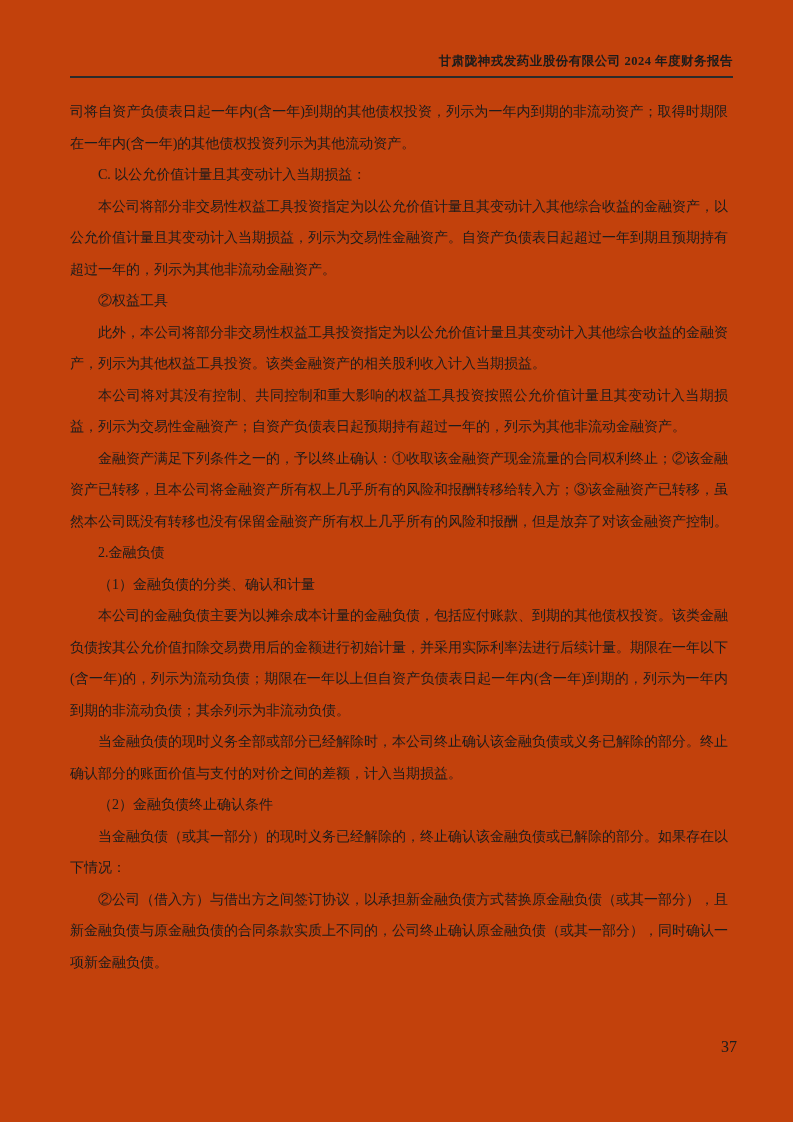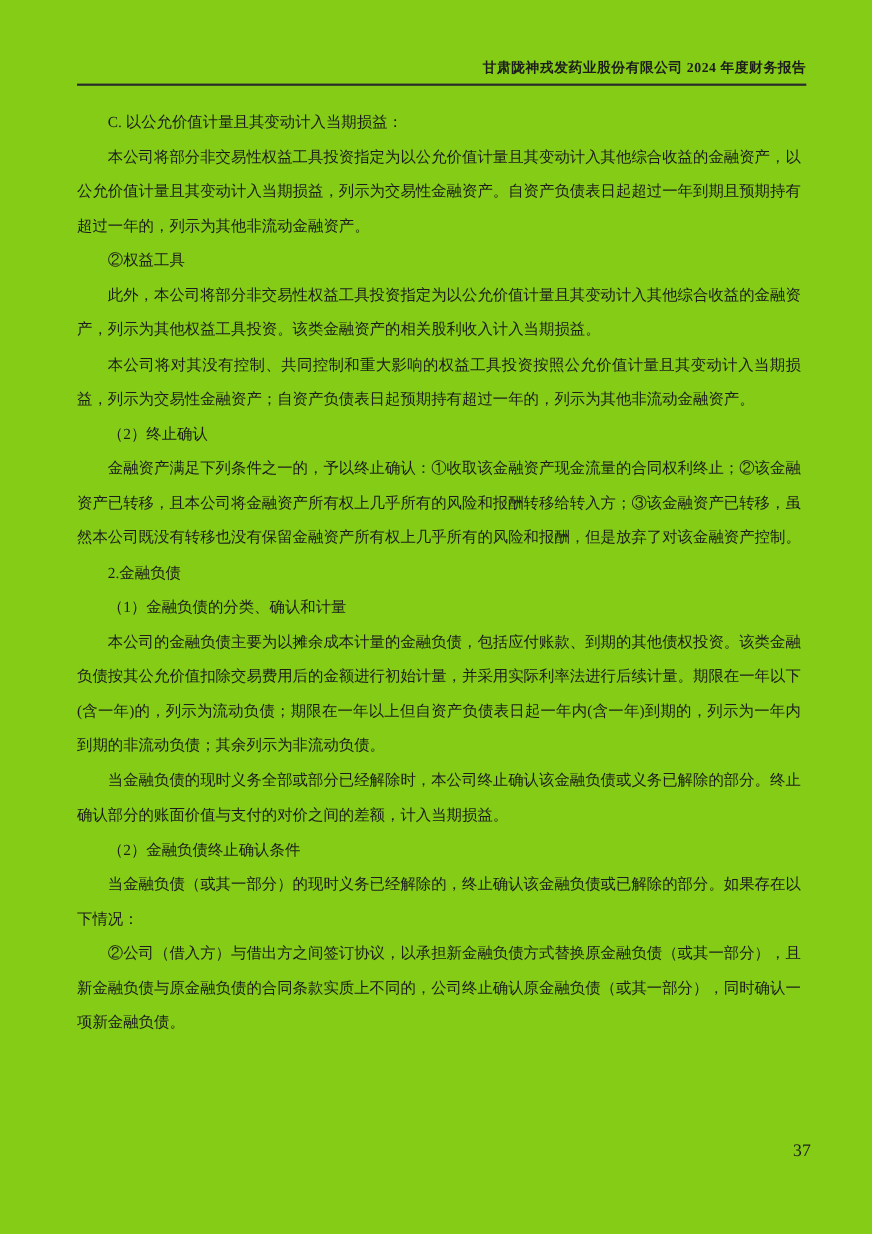--- a/index.html
+++ b/index.html
@@ -4,21 +4,21 @@
 <style>
   html, body {
     margin: 0;
     padding: 0;
     background: #ffffff;
   }
   .page {
     position: relative;
     width: 793px;
     height: 1122px;
-    background: #84cc16;
+    background: #c2410c;
     color: #1c1c1c;
     font-family: "Liberation Serif", "DejaVu Serif", serif;
     overflow: hidden;
   }
   .header {
     position: absolute;
     left: 70px;
     right: 60px;
     top: 53px;
     text-align: right;
@@ -56,26 +56,26 @@
 </style>
 </head>
 <body>
 
 <div class="page">
   <header class="header">
     <span>甘肃陇神戎发药业股份有限公司 2024 年度财务报告</span>
   </header>
 
   <main class="body" id="paragraphs">
+      <p class="">司将自资产负债表日起一年内(含一年)到期的其他债权投资，列示为一年内到期的非流动资产；取得时期限在一年内(含一年)的其他债权投资列示为其他流动资产。</p>
       <p class="indent">C. 以公允价值计量且其变动计入当期损益：</p>
       <p class="indent">本公司将部分非交易性权益工具投资指定为以公允价值计量且其变动计入其他综合收益的金融资产，以公允价值计量且其变动计入当期损益，列示为交易性金融资产。自资产负债表日起超过一年到期且预期持有超过一年的，列示为其他非流动金融资产。</p>
       <p class="indent">②权益工具</p>
       <p class="indent">此外，本公司将部分非交易性权益工具投资指定为以公允价值计量且其变动计入其他综合收益的金融资产，列示为其他权益工具投资。该类金融资产的相关股利收入计入当期损益。</p>
       <p class="indent">本公司将对其没有控制、共同控制和重大影响的权益工具投资按照公允价值计量且其变动计入当期损益，列示为交易性金融资产；自资产负债表日起预期持有超过一年的，列示为其他非流动金融资产。</p>
-      <p class="indent">（2）终止确认</p>
       <p class="indent">金融资产满足下列条件之一的，予以终止确认：①收取该金融资产现金流量的合同权利终止；②该金融资产已转移，且本公司将金融资产所有权上几乎所有的风险和报酬转移给转入方；③该金融资产已转移，虽然本公司既没有转移也没有保留金融资产所有权上几乎所有的风险和报酬，但是放弃了对该金融资产控制。</p>
       <p class="indent">2.金融负债</p>
       <p class="indent">（1）金融负债的分类、确认和计量</p>
       <p class="indent">本公司的金融负债主要为以摊余成本计量的金融负债，包括应付账款、到期的其他债权投资。该类金融负债按其公允价值扣除交易费用后的金额进行初始计量，并采用实际利率法进行后续计量。期限在一年以下(含一年)的，列示为流动负债；期限在一年以上但自资产负债表日起一年内(含一年)到期的，列示为一年内到期的非流动负债；其余列示为非流动负债。</p>
       <p class="indent">当金融负债的现时义务全部或部分已经解除时，本公司终止确认该金融负债或义务已解除的部分。终止确认部分的账面价值与支付的对价之间的差额，计入当期损益。</p>
       <p class="indent">（2）金融负债终止确认条件</p>
       <p class="indent">当金融负债（或其一部分）的现时义务已经解除的，终止确认该金融负债或已解除的部分。如果存在以下情况：</p>
       <p class="indent">②公司（借入方）与借出方之间签订协议，以承担新金融负债方式替换原金融负债（或其一部分），且新金融负债与原金融负债的合同条款实质上不同的，公司终止确认原金融负债（或其一部分），同时确认一项新金融负债。</p>
     </main>
 

